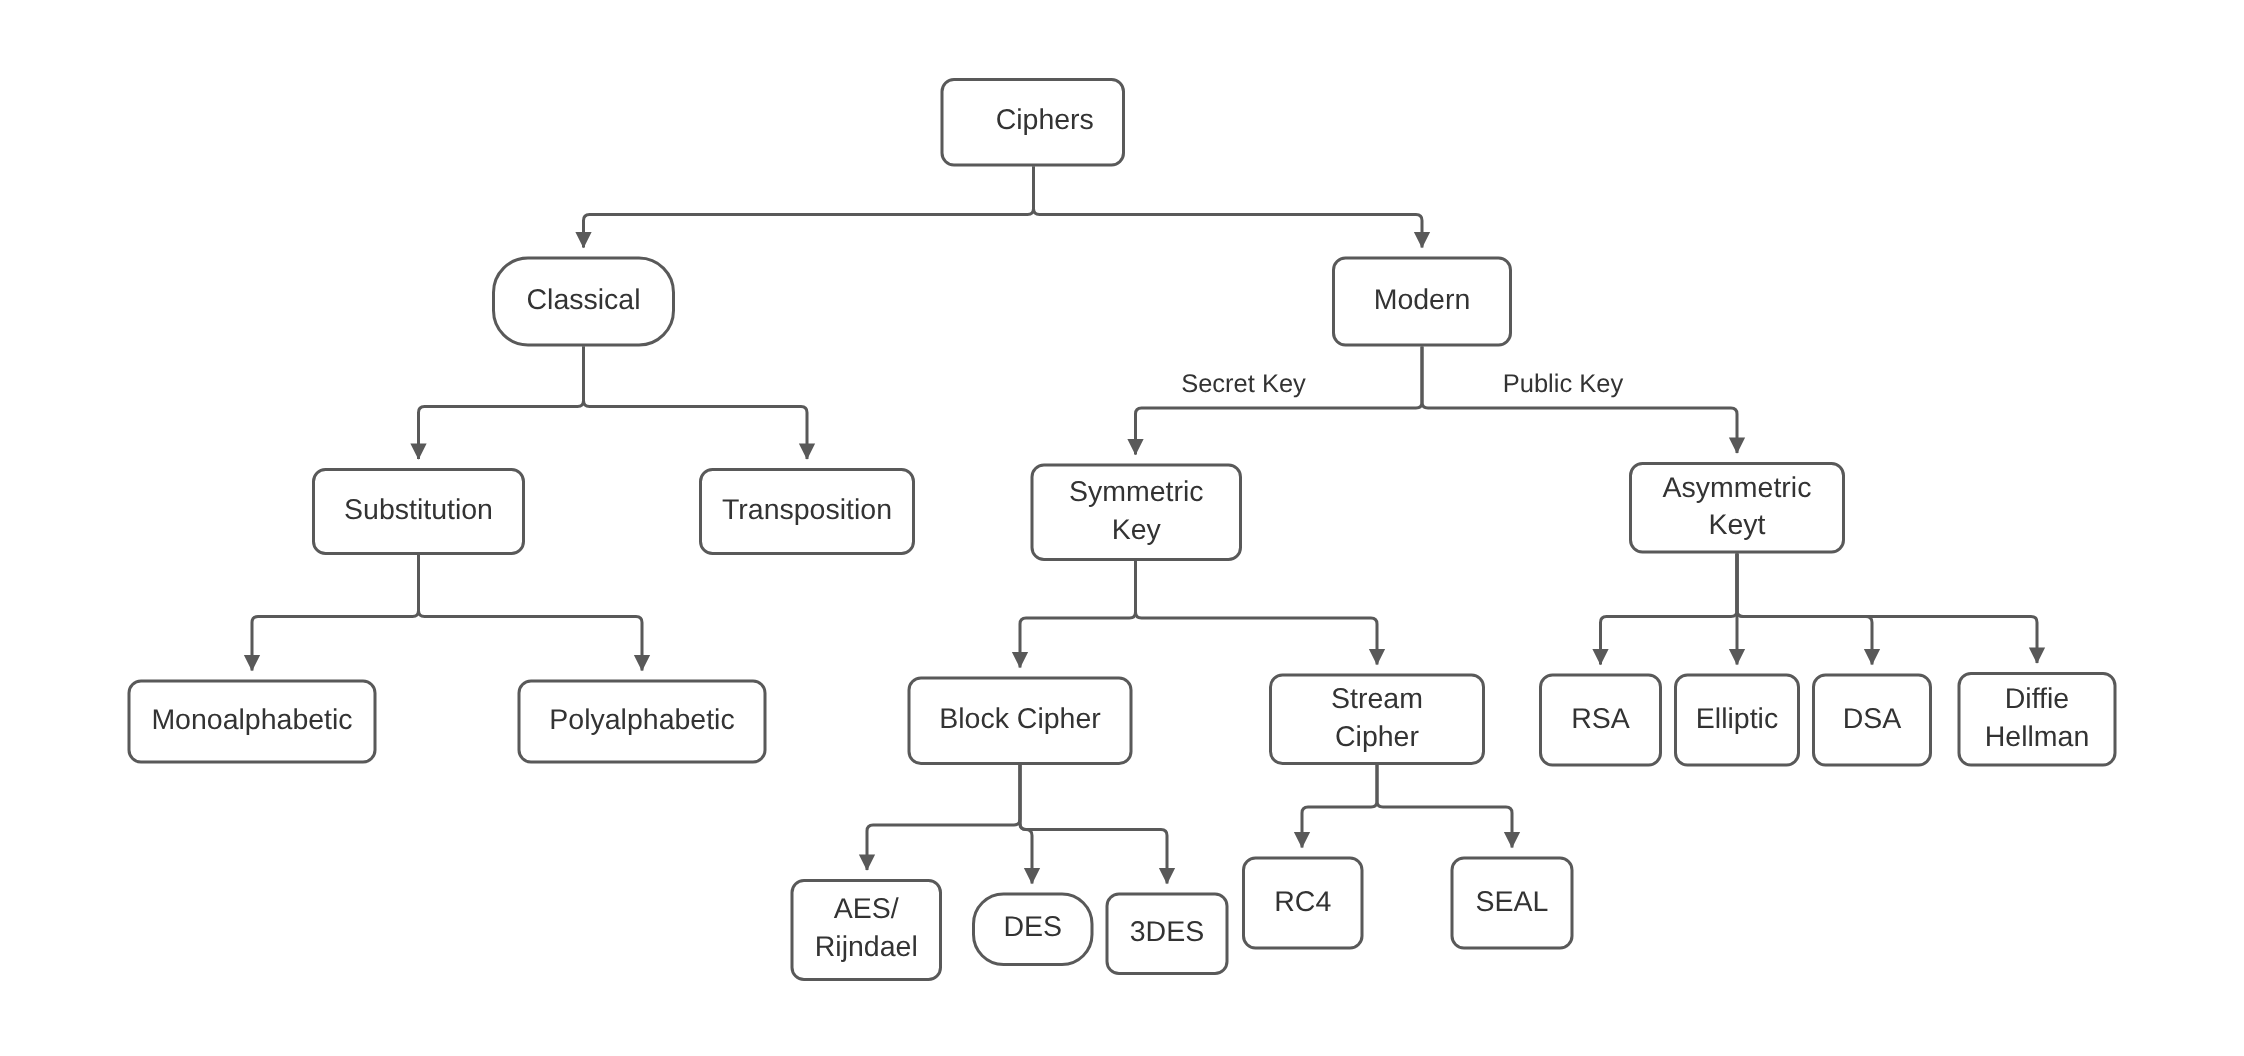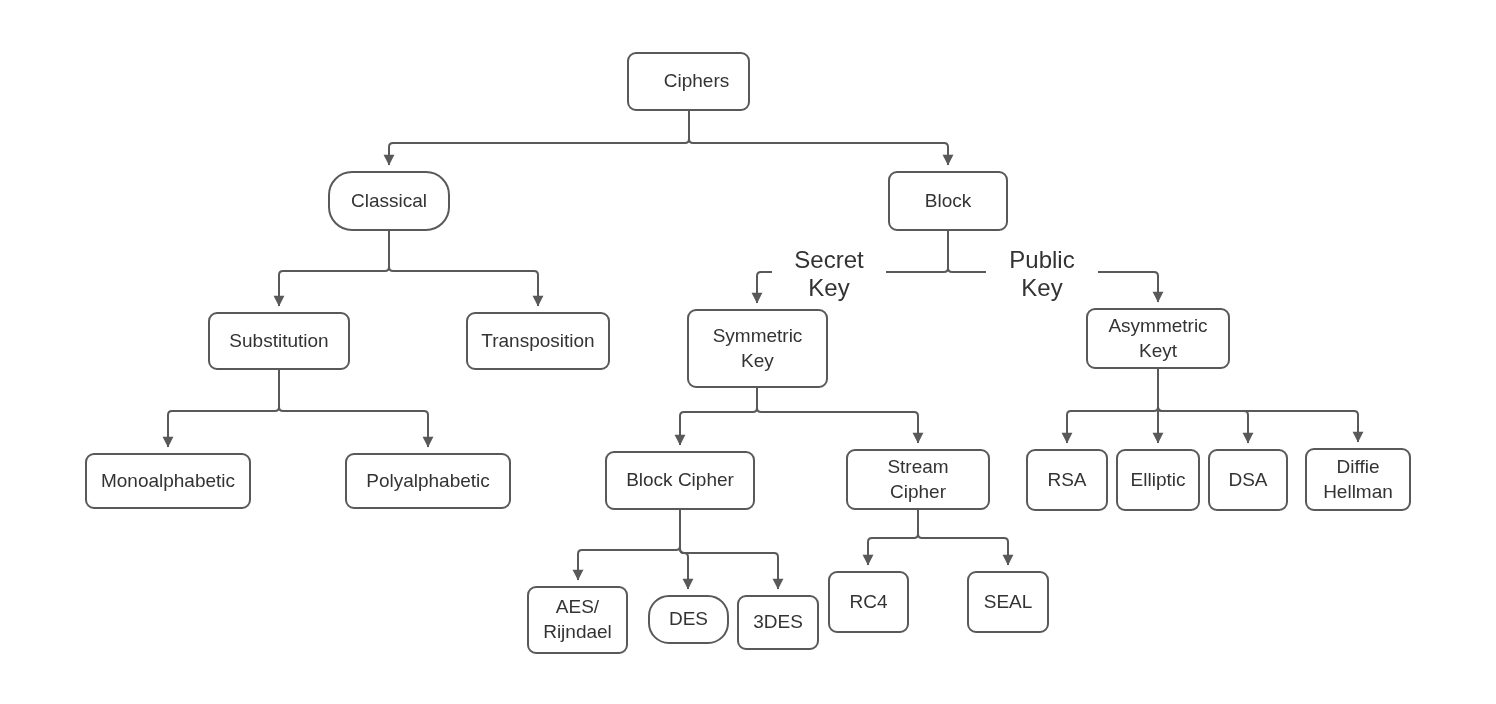--- a/index.html
+++ b/index.html
@@ -33,33 +33,33 @@
     justify-content: center;
     text-align: center;
     font-size: 19px;
     line-height: 1.3;
     color: #333333;
     white-space: pre-line;
     cursor: default;
   }
   .edge-label {
     position: absolute;
-    font-size: 24px;
+    font-size: 17px;
     color: #333333;
     text-align: center;
     background: #ffffff;
     padding: 0 2px;
   }
   
   #n-ciphers        { left: 627px;  top: 52px;  width: 123px; height: 59px; padding-left: 16px; }
   #n-classical      { left: 328px;  top: 171px; width: 122px; height: 60px; border-radius: 24px; }
   #n-modern         { left: 888px;  top: 171px; width: 120px; height: 60px; }
   #n-substitution   { left: 208px;  top: 312px; width: 142px; height: 58px; }
   #n-transposition  { left: 466px;  top: 312px; width: 144px; height: 58px; }
-  #n-symmetric      { left: 687px;  top: 309px; width: 141px; height: 79px; }
+  #n-symmetric      { left: 687px;  top: 309px; width: 141px; height: 65px; }
   #n-asymmetric     { left: 1086px; top: 308px; width: 144px; height: 61px; }
   #n-mono           { left: 85px;   top: 453px; width: 166px; height: 56px; }
   #n-poly           { left: 345px;  top: 453px; width: 166px; height: 56px; }
   #n-block          { left: 605px;  top: 451px; width: 150px; height: 59px; }
   #n-stream         { left: 846px;  top: 449px; width: 144px; height: 61px; }
   #n-rsa            { left: 1026px; top: 449px; width: 82px;  height: 62px; }
   #n-elliptic       { left: 1116px; top: 449px; width: 84px;  height: 62px; }
   #n-dsa            { left: 1208px; top: 449px; width: 80px;  height: 62px; }
   #n-diffie         { left: 1305px; top: 448px; width: 106px; height: 63px; }
   #n-aes            { left: 527px;  top: 586px; width: 101px; height: 68px; }
@@ -99,21 +99,21 @@
       <path d="M918,510 L918,534 Q918,538 922,538 L1004,538 Q1008,538 1008,542 L1008,565" marker-end="url(#arrowhead)"></path>
       <path d="M1158,369 L1158,407 Q1158,411 1154,411 L1071,411 Q1067,411 1067,415 L1067,443" marker-end="url(#arrowhead)"></path>
       <path d="M1158,369 L1158,443" marker-end="url(#arrowhead)"></path>
       <path d="M1158,369 L1158,407 Q1158,411 1162,411 L1244,411 Q1248,411 1248,415 L1248,443" marker-end="url(#arrowhead)"></path>
       <path d="M1158,369 L1158,407 Q1158,411 1162,411 L1354,411 Q1358,411 1358,415 L1358,442" marker-end="url(#arrowhead)"></path>
     </g>
   </svg>
 
   <div class="node" id="n-ciphers">Ciphers</div>
   <div class="node" id="n-classical">Classical</div>
-  <div class="node" id="n-modern">Block</div>
+  <div class="node" id="n-modern">Modern</div>
   <div class="node" id="n-substitution">Substitution</div>
   <div class="node" id="n-transposition">Transposition</div>
   <div class="node" id="n-symmetric">Symmetric
 Key</div>
   <div class="node" id="n-asymmetric">Asymmetric
 Keyt</div>
   <div class="node" id="n-mono">Monoalphabetic</div>
   <div class="node" id="n-poly">Polyalphabetic</div>
   <div class="node" id="n-block">Block Cipher</div>
   <div class="node" id="n-stream">Stream

